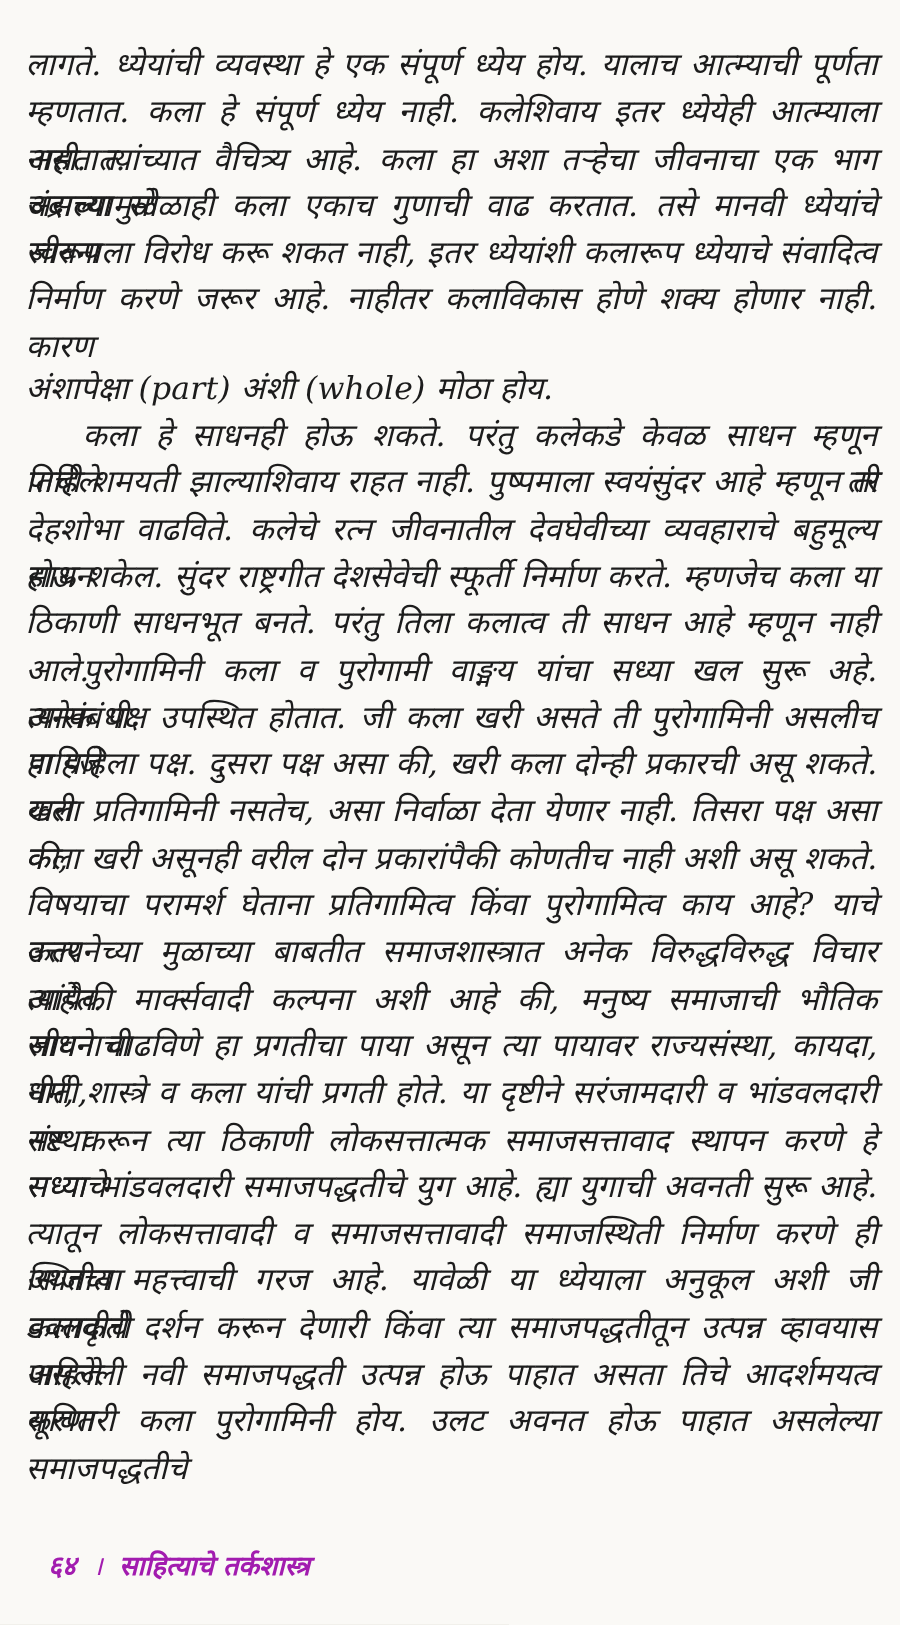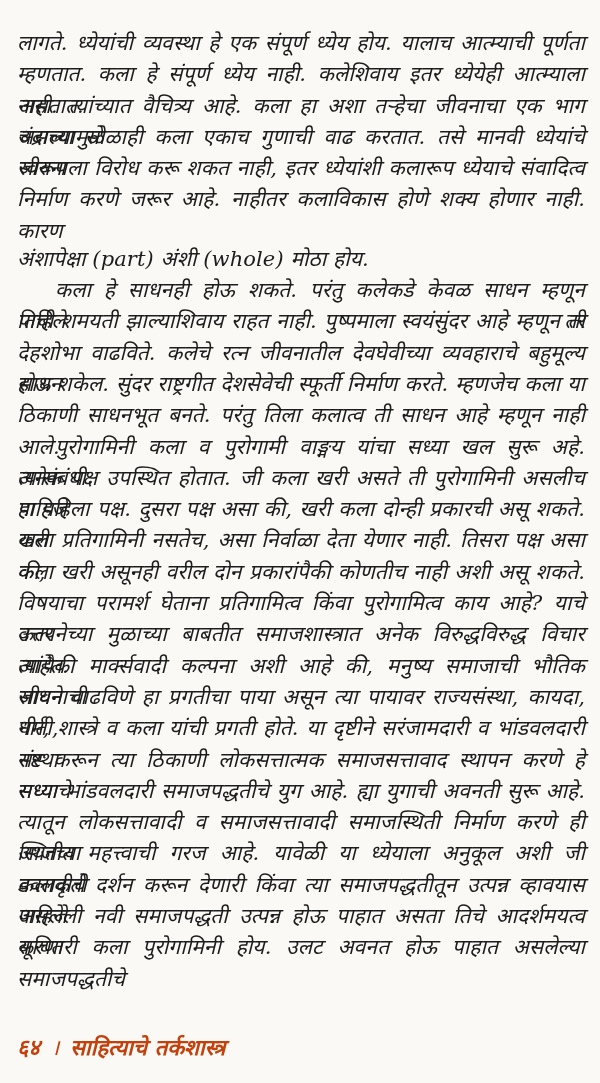--- a/index.html
+++ b/index.html
@@ -38,25 +38,25 @@
   .line.end {
     text-align: left;
     text-align-last: left;
     margin-top: 28px;
   }
   .line.para-start {
     text-indent: 38px;
   }
   .footer {
     position: absolute;
-    left: 17px;
+    left: 32px;
     top: 1031px;
-    font-size: 22px;
+    font-size: 18px;
     font-weight: bold;
-    color: #c2410c;
+    color: #a21caf;
     white-space: nowrap;
   }
   .footer .sep {
     display: inline-block;
     margin: 0 11px;
     font-weight: normal;
   }
 </style>
 </head>
 <body>

